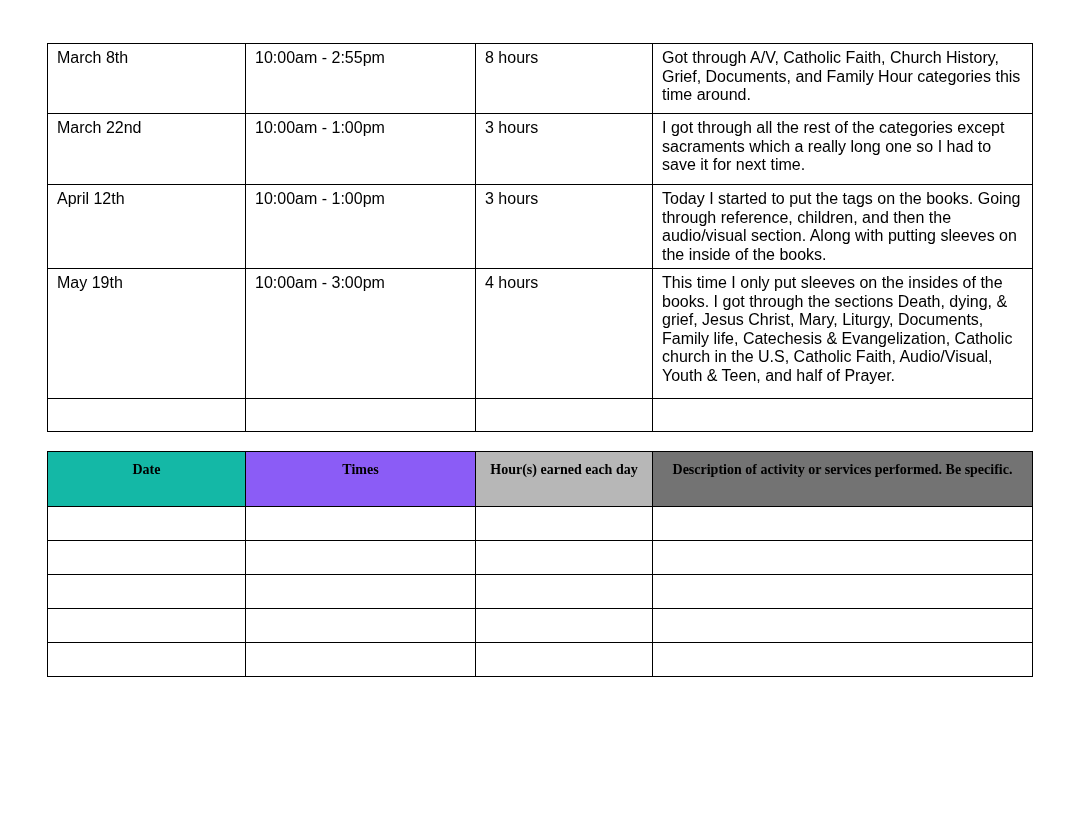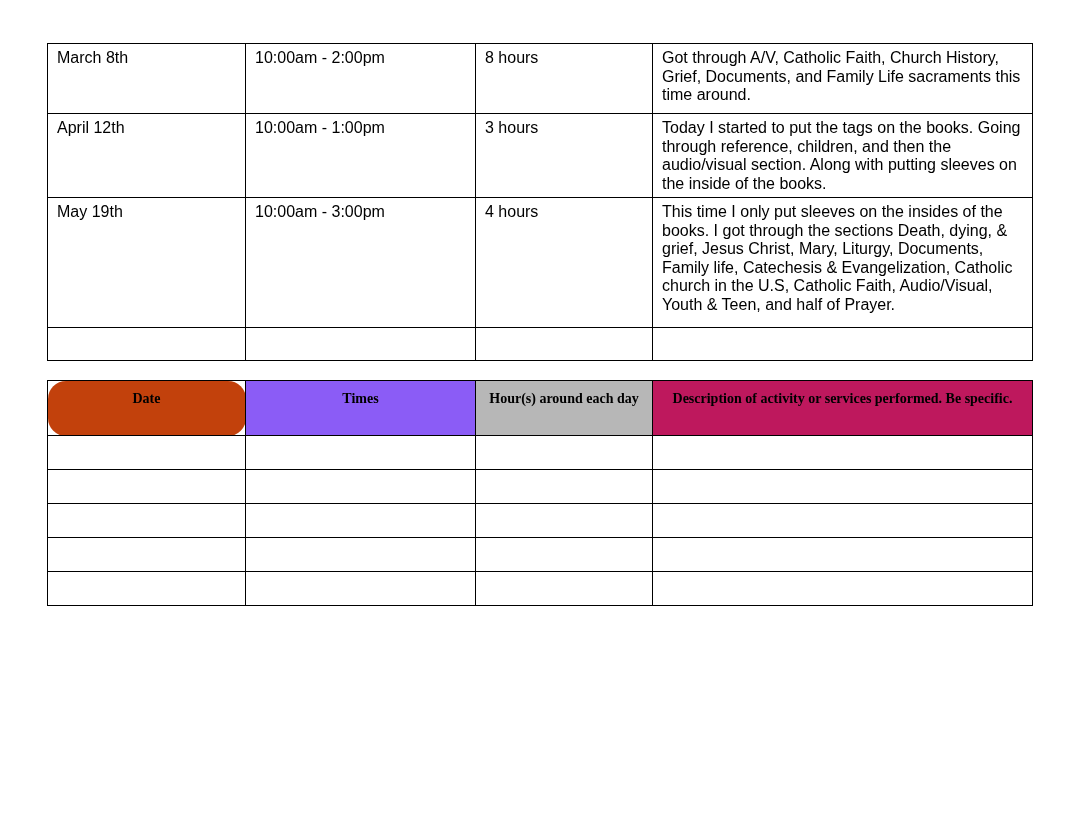--- a/index.html
+++ b/index.html
@@ -48,23 +48,29 @@
   <table class="log-table">
     <colgroup>
       <col style="width:198px">
       <col style="width:230px">
       <col style="width:177px">
       <col style="width:380px">
     </colgroup>
     <tbody>
       <tr style="height:70px">
         <td>March 8th</td>
-        <td>10:00am - 2:00pm</td>
+        <td>10:00am - 2:55pm</td>
         <td>8 hours</td>
-        <td>Got through A/V, Catholic Faith, Church History, Grief, Documents, and Family Life sacraments this time around.</td>
+        <td>Got through A/V, Catholic Faith, Church History, Grief, Documents, and Family Hour categories this time around.</td>
+      </tr>
+      <tr style="height:71px">
+        <td>March 22nd</td>
+        <td>10:00am - 1:00pm</td>
+        <td>3 hours</td>
+        <td>I got through all the rest of the categories except sacraments which a really long one so I had to save it for next time.</td>
       </tr>
       <tr style="height:63px">
         <td>April 12th</td>
         <td>10:00am - 1:00pm</td>
         <td>3 hours</td>
         <td>Today I started to put the tags on the books. Going through reference, children, and then the audio/visual section. Along with putting sleeves on the inside of the books.</td>
       </tr>
       <tr style="height:130px">
         <td>May 19th</td>
         <td>10:00am - 3:00pm</td>
@@ -82,24 +88,24 @@
 
   <table class="blank-table">
     <colgroup>
       <col style="width:198px">
       <col style="width:230px">
       <col style="width:177px">
       <col style="width:380px">
     </colgroup>
     <thead>
       <tr style="height:55px">
-        <th style="background-color: #c2410c; border-radius: 18px;">Date</th>
+        <th style="background-color: #14b8a6;">Date</th>
         <th style="background-color: #8b5cf6;">Times</th>
-        <th style="background-color: rgb(183, 183, 183);">Hour(s) around each day</th>
-        <th style="background-color: #be185d; font-family: Liberation Serif, serif;">Description of activity or services performed. Be specific.</th>
+        <th style="background-color: rgb(183, 183, 183);">Hour(s) earned each day</th>
+        <th style="background-color: #737373; font-family: Liberation Serif, serif;">Description of activity or services performed. Be specific.</th>
       </tr>
     </thead>
     <tbody>
       <tr style="height:34px">
         <td></td>
         <td></td>
         <td></td>
         <td></td>
       </tr>
       <tr style="height:34px">

